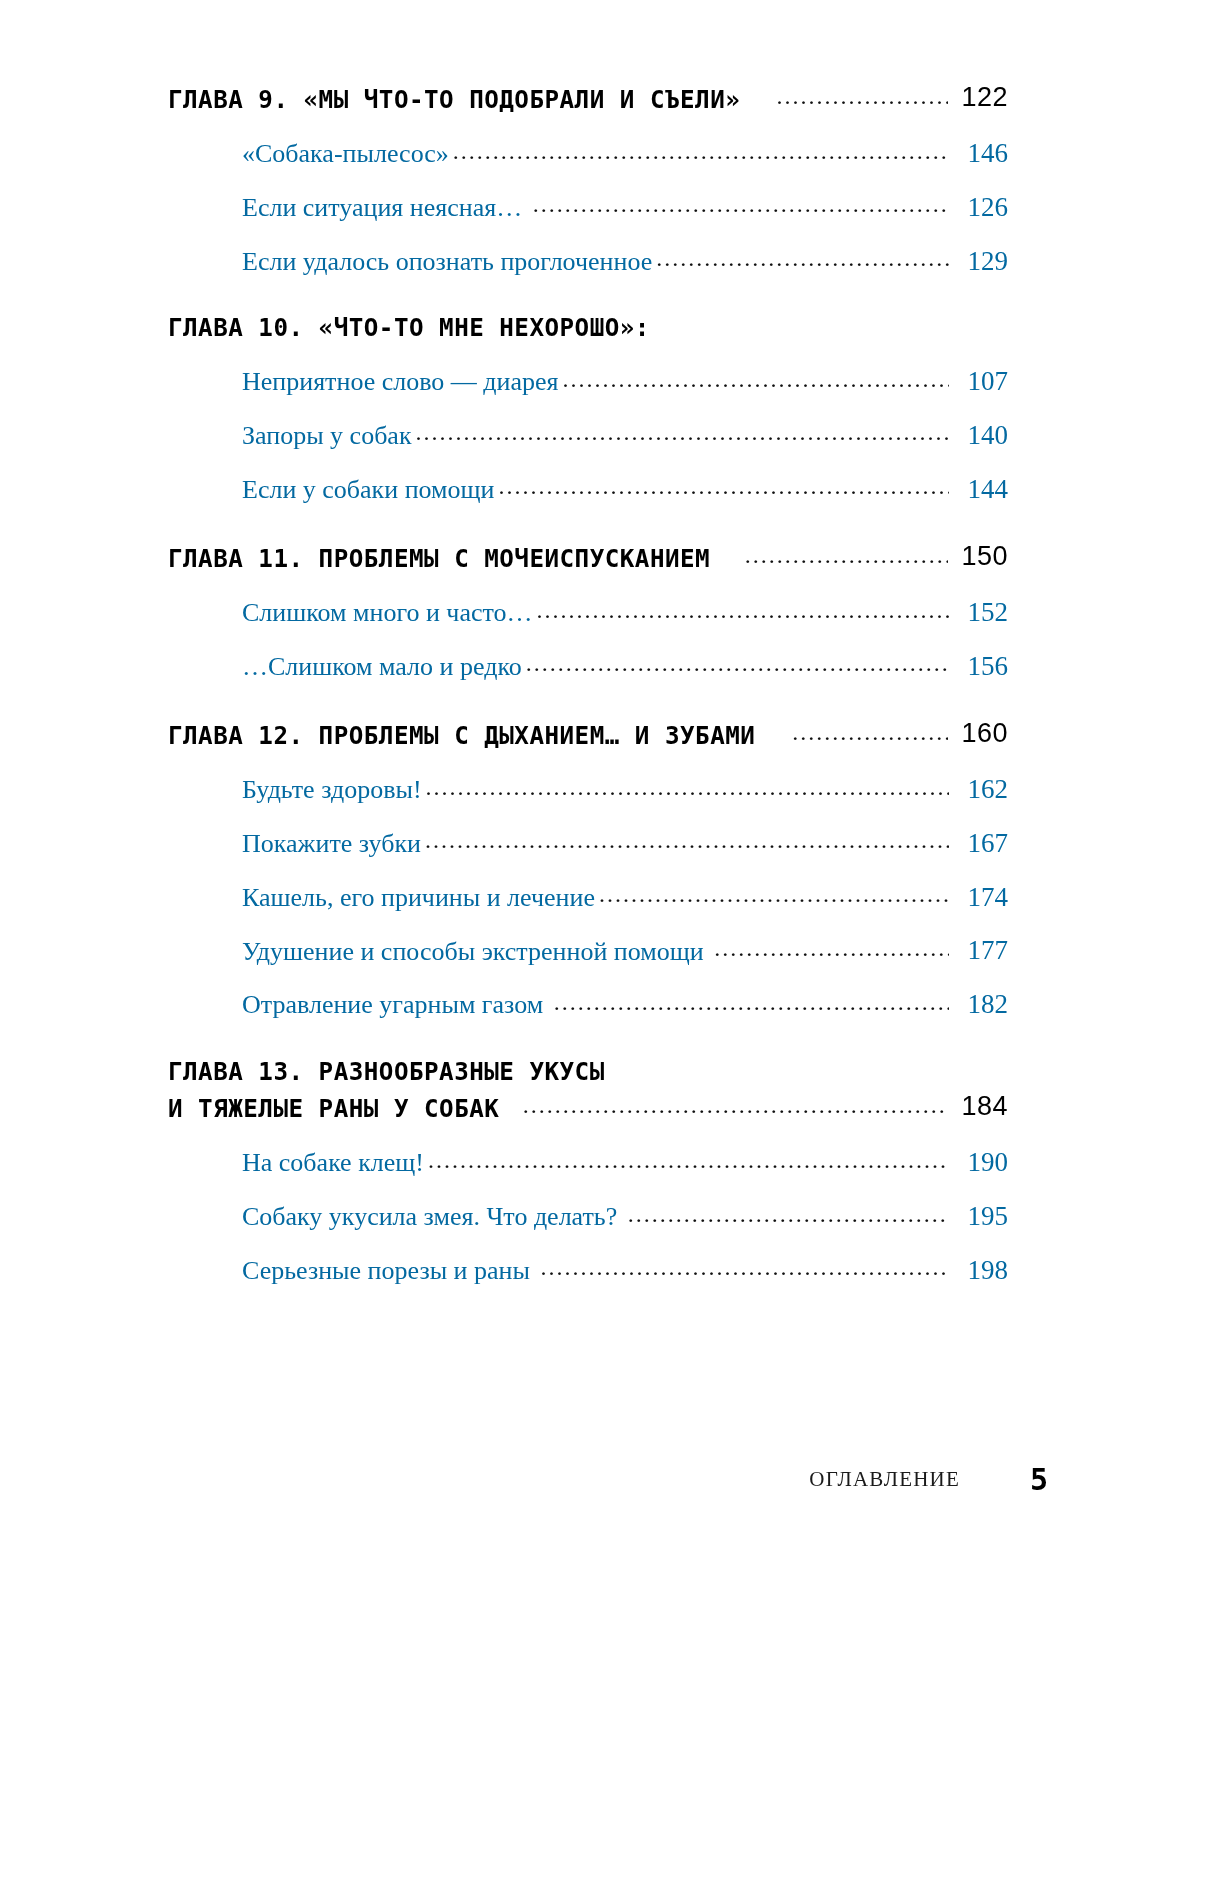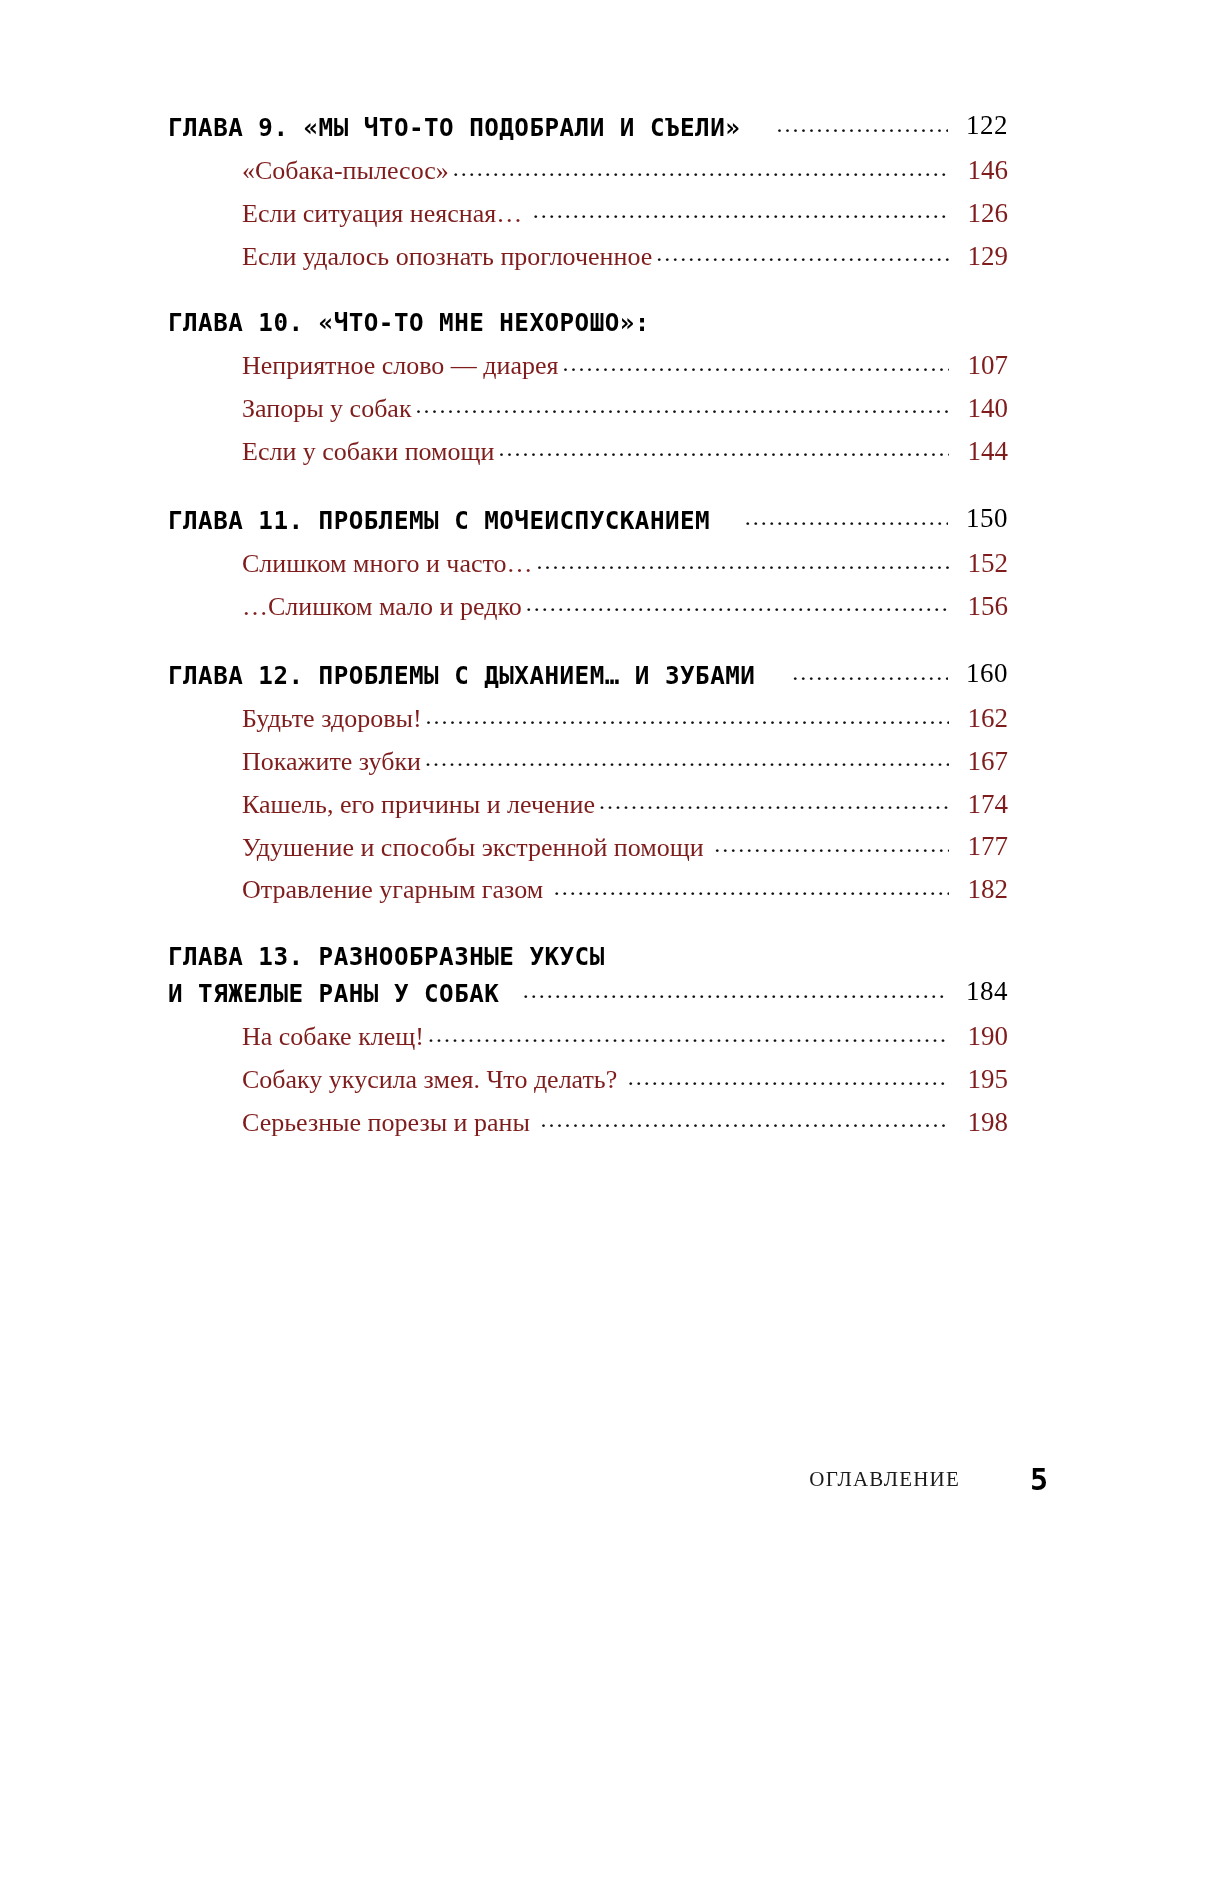--- a/index.html
+++ b/index.html
@@ -17,21 +17,21 @@
     overflow: hidden;
   }
 
   .page {
     position: absolute;
     left: 0;
     top: 0;
     width: 1216px;
     height: 1643px;
     box-sizing: border-box;
-    padding: 108px 210px 0 168px;
+    padding: 80px 210px 0 168px;
   }
 
   .toc {
     width: 840px;
   }
 
   
   .chapter-group {
     margin-bottom: 34px;
   }
@@ -65,37 +65,37 @@
     letter-spacing: 2.0px;
     color: #111;
     margin: 0 4px 4px 6px;
     min-width: 8px;
   }
   .chapter-line .leader::before {
     content: "........................................................................................................................";
   }
   .chapter-line .pg {
     flex: 0 0 auto;
-    font-family: Liberation Serif, serif;
+    font-family: Liberation Sans, sans-serif;
     font-weight: normal;
     font-size: 27px;
     text-align: right;
     min-width: 56px;
     padding-bottom: 1px;
   }
 
   
   .section-line {
     display: flex;
     align-items: flex-end;
     font-family: "Liberation Serif", serif;
     font-size: 26px;
     line-height: 1.2;
-    color: #7f1d1d;
-    margin: 10px 0 0 74px;
+    color: #0369a1;
+    margin: 21px 0 0 74px;
   }
   .section-line .sec-text {
     flex: 0 0 auto;
     white-space: pre;
   }
   .section-line .leader {
     flex: 1 1 auto;
     overflow: hidden;
     white-space: nowrap;
     letter-spacing: 2.0px;

